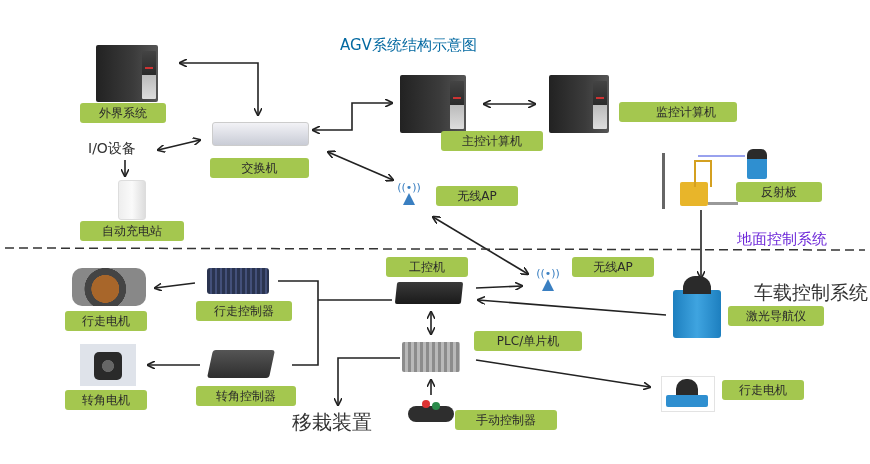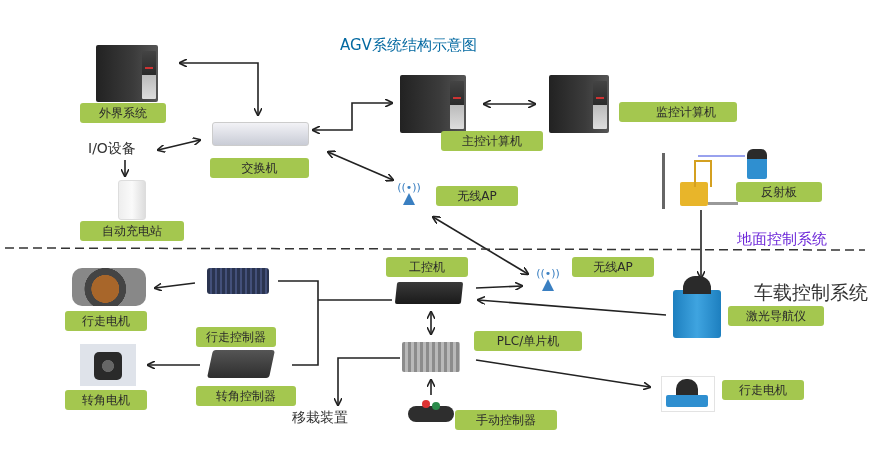--- a/index.html
+++ b/index.html
@@ -120,34 +120,34 @@
 <div class="wifi" style="left:534px;top:268px;width:28px;">
   <div style="font-size:11px;line-height:11px;">((•))</div>
   <div style="width:0;height:0;margin:0 auto;border-left:6px solid transparent;border-right:6px solid transparent;border-bottom:12px solid #3a7fc1;"></div>
 </div>
 <div class="lbl" style="left:572px;top:257px;width:82px;">无线AP</div>
 
 <div class="abs" style="left:72px;top:268px;width:74px;height:38px;background:radial-gradient(circle at 45% 55%,#a8662a 0 30%,#444 31% 45%,#888 46%);border-radius:10px;"></div>
 <div class="lbl" style="left:65px;top:311px;width:82px;">行走电机</div>
 
 <div class="abs" style="left:207px;top:268px;width:62px;height:26px;background:repeating-linear-gradient(90deg,#2a3450 0 3px,#43507a 3px 5px);border-radius:3px;"></div>
-<div class="lbl" style="left:196px;top:301px;width:80px;margin-top:26px;">行走控制器</div>
+<div class="lbl" style="left:196px;top:301px;width:96px;">行走控制器</div>
 
 <div class="abs" style="left:80px;top:344px;width:56px;height:42px;background:#dfe3ea;">
   <div style="position:absolute;left:14px;top:8px;width:28px;height:28px;background:radial-gradient(circle,#666 0 30%,#2a2a2a 31%);border-radius:5px;"></div>
 </div>
 <div class="lbl" style="left:65px;top:390px;width:82px;">转角电机</div>
 
 <div class="abs" style="left:210px;top:350px;width:62px;height:28px;background:linear-gradient(#555,#2e2e2e);border-radius:3px;transform:skewX(-12deg);"></div>
 <div class="lbl" style="left:196px;top:386px;width:100px;">转角控制器</div>
 
 <div class="plc" style="left:402px;top:342px;width:58px;height:30px;"></div>
 <div class="lbl" style="left:474px;top:331px;width:108px;">PLC/单片机</div>
 
-<div class="plain" style="left:292px;top:409px;font-size:14px;">移栽装置</div>
+<div class="plain" style="left:292px;top:409px;font-size:20px;">移栽装置</div>
 
 <div class="abs" style="left:408px;top:398px;width:46px;height:30px;">
   <div style="position:absolute;left:0;top:8px;width:46px;height:16px;background:#2e2e2e;border-radius:10px;"></div>
   <div style="position:absolute;left:14px;top:2px;width:8px;height:8px;background:#d33;border-radius:50%;"></div>
   <div style="position:absolute;left:24px;top:4px;width:8px;height:8px;background:#2a8a4a;border-radius:50%;"></div>
 </div>
 <div class="lbl" style="left:455px;top:410px;width:102px;">手动控制器</div>
 
 <div class="blue-scan" style="left:673px;top:290px;width:48px;height:48px;">
   <div style="position:absolute;left:10px;top:-14px;width:28px;height:18px;background:#2a2a2a;border-radius:12px 12px 0 0;"></div>

